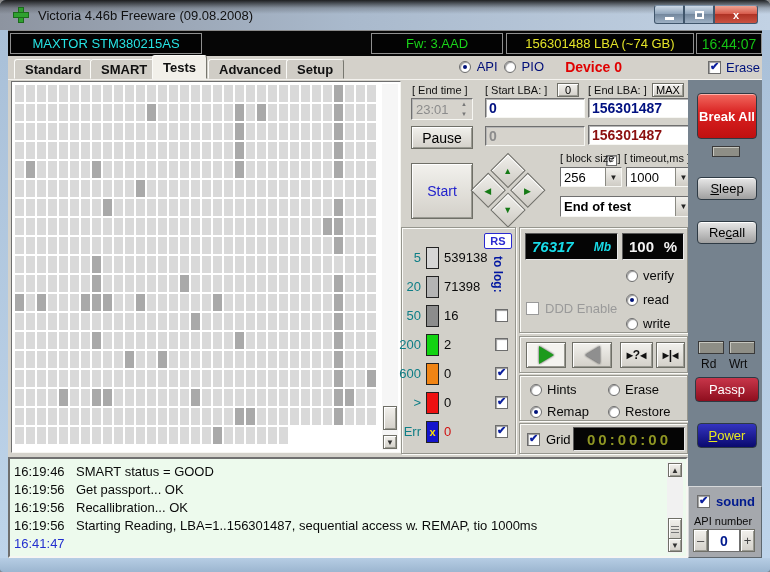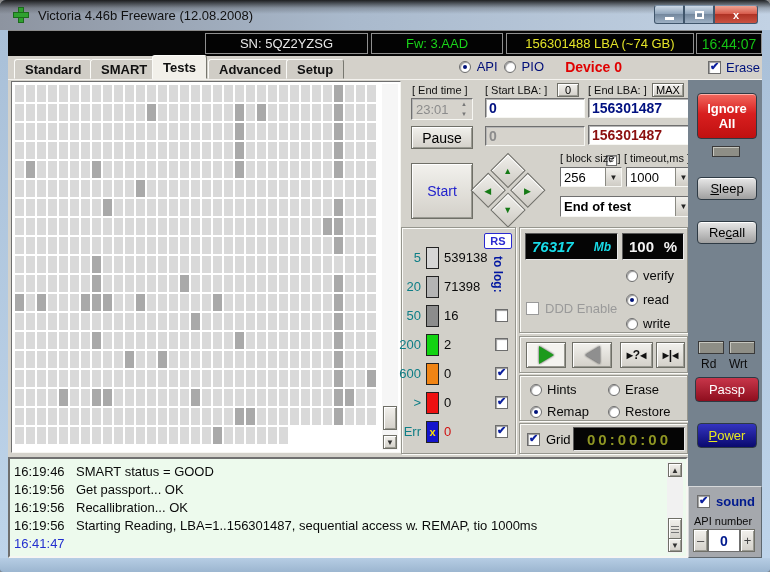--- a/index.html
+++ b/index.html
@@ -181,40 +181,40 @@
 
 <div class="stage">
   <div class="deskbar"></div>
   <div class="win">
 
     <div class="titlebar">
       <div class="app-icon">
           <div class="v"></div>
           <div class="h"></div>
         </div>
-      <span class="title-text">Victoria 4.46b Freeware (12.08.2008)</span>
+      <span class="title-text">Victoria 4.46b Freeware (09.08.2008)</span>
       <div class="winbtns">
         <div class="wbtn min">
             <div class="bar"></div>
           </div>
         <div class="wbtn max">
             <div class="box"></div>
           </div>
         <div class="wbtn close">
             <span>x</span>
           </div>
       </div>
     </div>
 
     <div class="frame-left"></div>
     <div class="frame-right"></div>
     <div class="frame-bottom"></div>
 
     <div class="infobar">
-      <div class="iseg serial">SN: 5QZ2YZSG</div>
+      <div class="iseg model">MAXTOR STM380215AS</div>
       <div class="iseg fw">Fw: 3.AAD</div>
       <div class="iseg cap">156301488 LBA (~74 GB)</div>
       <div class="iseg clock">16:44:07</div>
     </div>
 
     <div class="tabrow">
       <div id="tabs">
           <div class="tab" style="left: 6px;">Standard</div>
           <div class="tab" style="left: 82px;">SMART</div>
           <div class="tab active" style="left: 144px;">Tests</div>
@@ -421,21 +421,21 @@
             <span class="cb checked"></span>
             <span style="font-size:13px;">Grid</span>
           </div>
           <div class="lcd" style="position:absolute;left:53px;top:3px;width:112px;height:24px;justify-content:center;font-size:15px;color:#8f9623;letter-spacing:3px;">
             <span>00:00:00</span>
           </div>
         </div>
       </div>
 
       <div class="sidebar">
-        <div class="sbtn breakall">Ignore All</div>
+        <div class="sbtn breakall">Break All</div>
         <div class="sled"></div>
         <div class="sbtn graybtn sleepbtn"><u>S</u>leep</div>
         <div class="sbtn graybtn recallbtn">Re<u>c</u>all</div>
         <div class="ioled" style="left:10px;"></div>
         <div class="ioled" style="left:41px;"></div>
         <span class="iolbl" style="left:13px;">Rd</span>
         <span class="iolbl" style="left:41px;">Wrt</span>
         <div class="sbtn passpbtn">Passp</div>
         <div class="sbtn powerbtn"><u>P</u>ower</div>
       </div>

